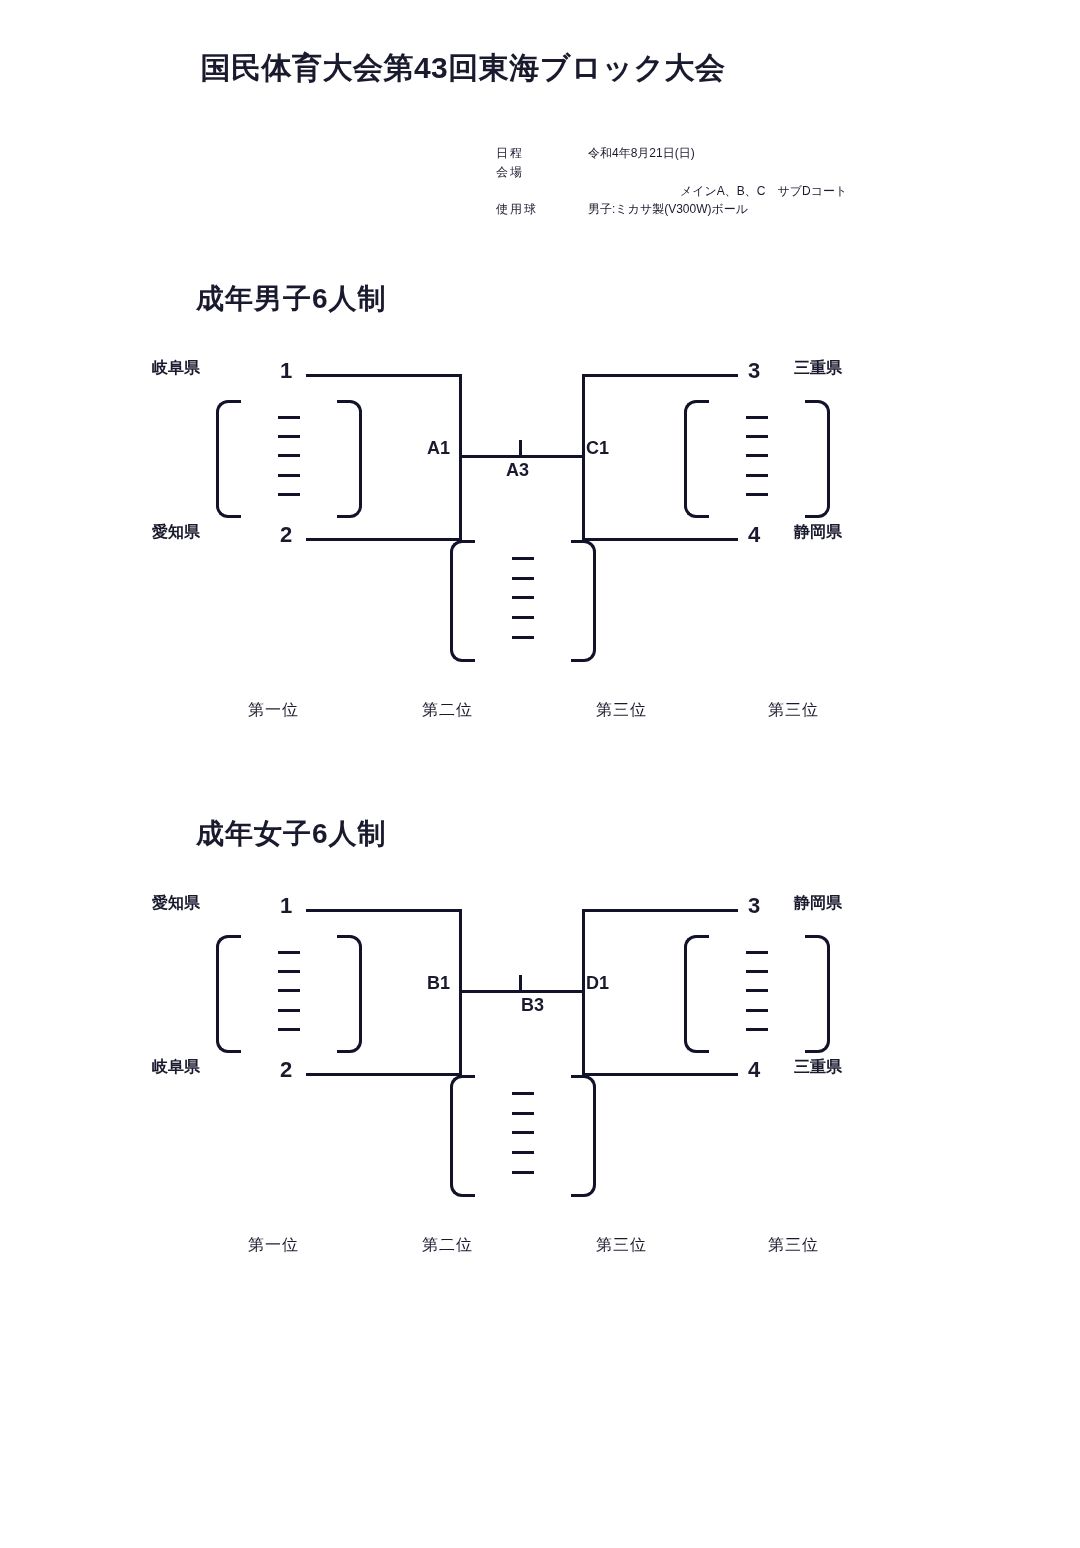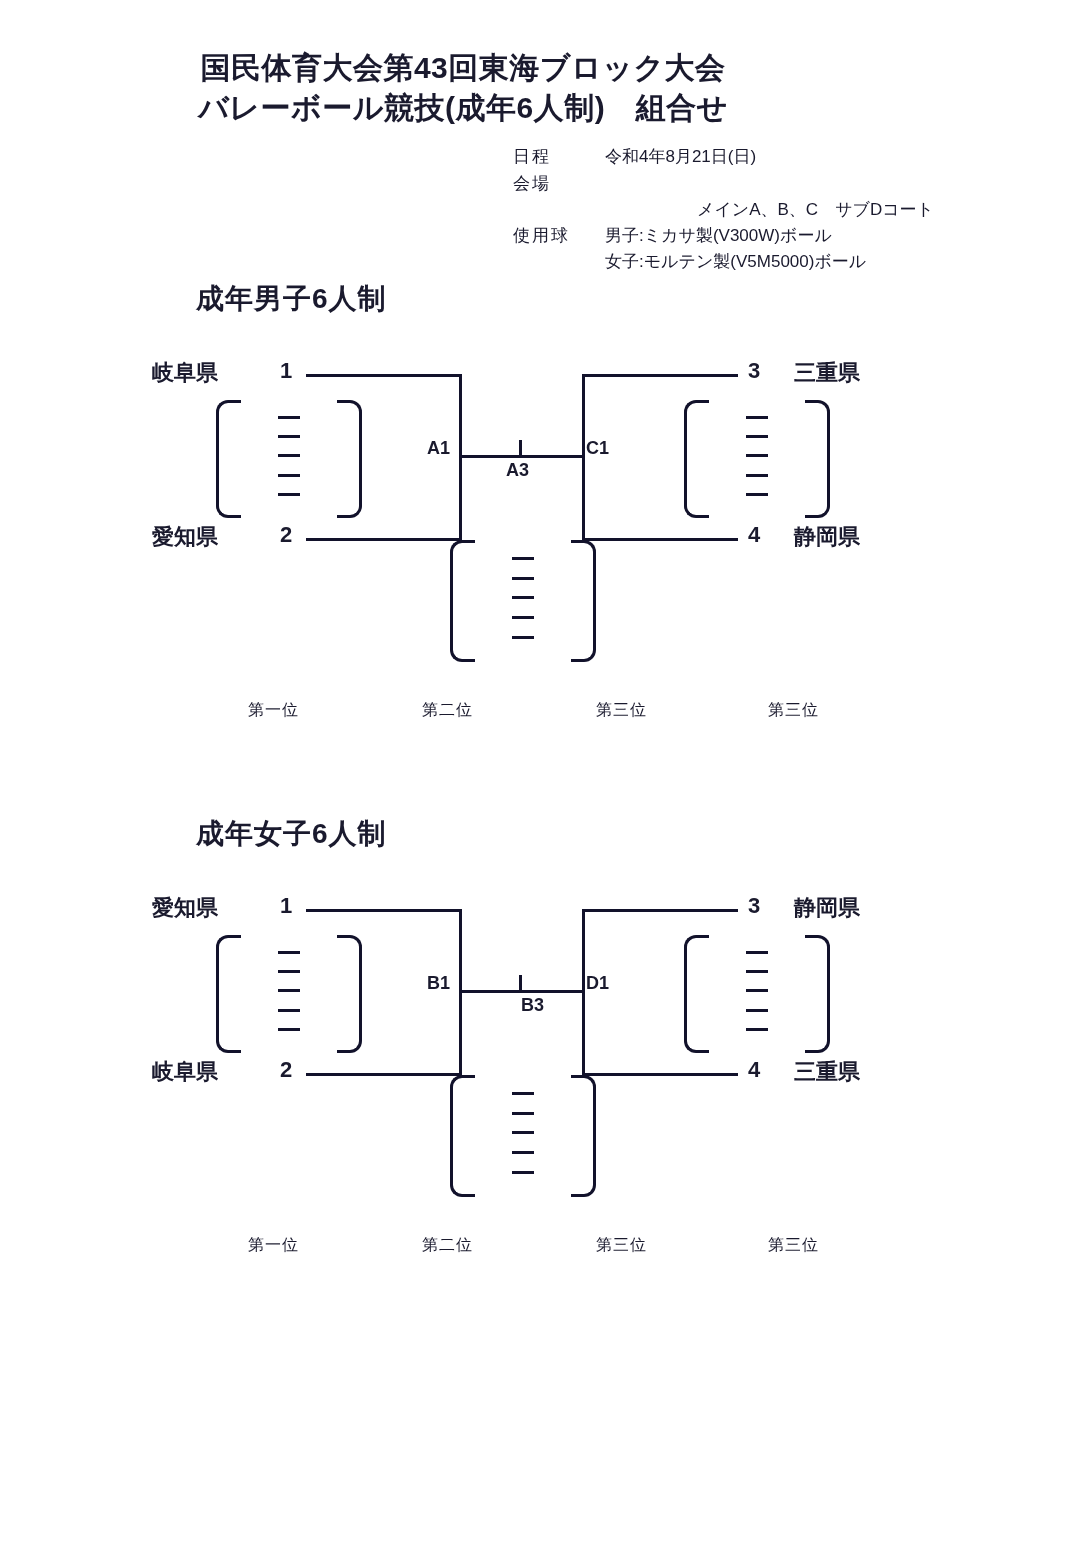--- a/index.html
+++ b/index.html
@@ -27,40 +27,40 @@
     font-weight: bold;
     line-height: 1.32;
     letter-spacing: 0.5px;
   }
   .doc-title .line2 { display: block; }
 
   .info-block {
     position: absolute;
     top: 144px;
     left: 496px;
-    font-size: 17px;
+    font-size: 12px;
     line-height: 1.5;
-    margin-left: 17px;
   }
   .info-row {
     display: flex;
     align-items: flex-start;
     margin-bottom: 1px;
   }
   .info-label {
     width: 92px;
     flex: none;
     letter-spacing: 2px;
   }
   .info-value {
     white-space: nowrap;
   }
   .info-sub {
     margin-left: 92px;
     white-space: nowrap;
+    text-align: center;
   }
   .info-sub.indent { padding-left: 92px; }
 
   
   .section {
     position: absolute;
     left: 0;
     width: 1080px;
   }
   .section-title {
@@ -82,21 +82,21 @@
   }
   .ln {
     position: absolute;
     background: #12122b;
   }
   .h { height: 3px; }
   .v { width: 3px; }
 
   .team {
     position: absolute;
-    font-size: 22px;
+    font-size: 16px;
     font-weight: bold;
     white-space: nowrap;
   }
   .seed {
     position: absolute;
     font-size: 22px;
     font-weight: bold;
   }
   .court {
     position: absolute;
@@ -152,37 +152,35 @@
     height: 3px;
     background: #12122b;
   }
   .scorebox.tall { height: 116px; }
 </style>
 </head>
 <body>
 
 <div class="doc-title">
   <span>国民体育大会第43回東海ブロック大会</span>
-  <span class="line2">バレーボール競技(成年6人制)　組合せ</span>
 </div>
 
 <div class="info-block">
   <div class="info-row">
     <div class="info-label">日程</div>
     <div class="info-value">令和4年8月21日(日)</div>
   </div>
   <div class="info-row">
     <div class="info-label">会場</div>
   </div>
   <div class="info-sub indent">メインA、B、C　サブDコート</div>
   <div class="info-row">
     <div class="info-label">使用球</div>
     <div class="info-value">男子:ミカサ製(V300W)ボール</div>
   </div>
-  <div class="info-sub">女子:モルテン製(V5M5000)ボール</div>
 </div>
 
 <div class="section" style="top:280px;">
   <div class="section-title">成年男子6人制</div>
 
   <div class="bracket">
 
     <div class="team" style="left:152px; top:6px;">岐阜県</div>
     <div class="seed" style="left:280px; top:6px;">1</div>
     <div class="team" style="left:152px; top:170px;">愛知県</div>

